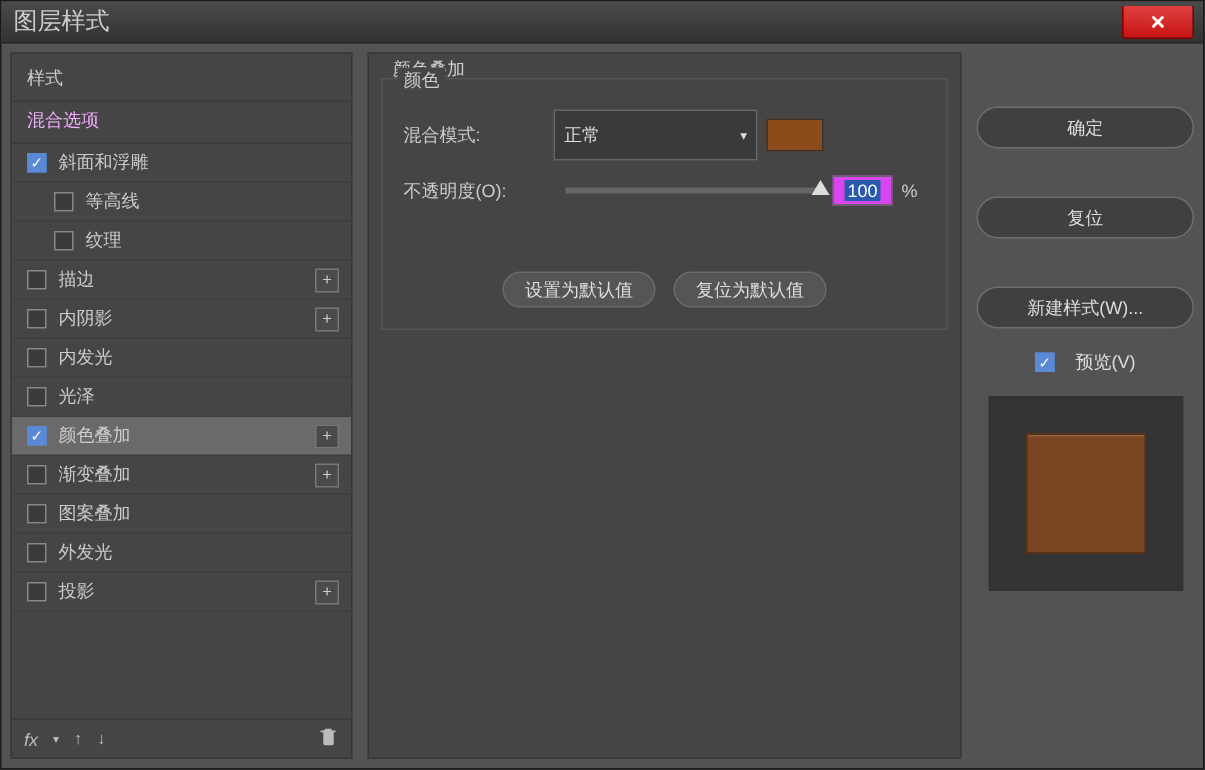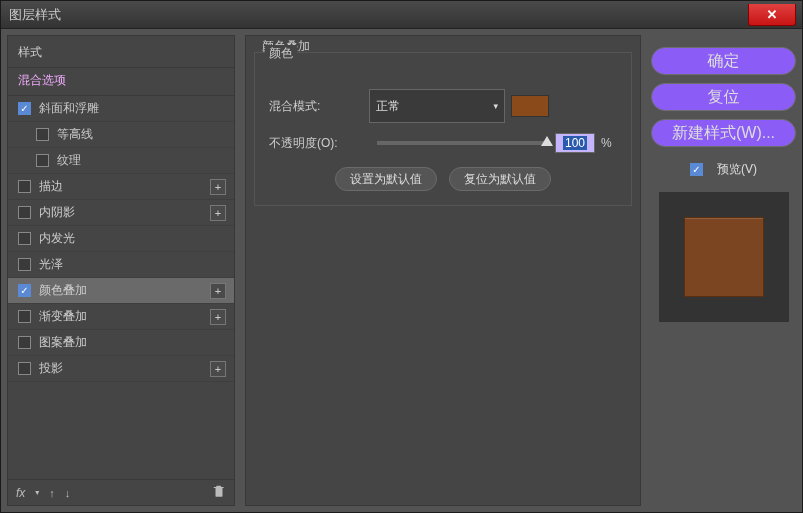--- a/index.html
+++ b/index.html
@@ -1,53 +1,53 @@
 <!DOCTYPE html>
 <html><head>
 <meta charset="utf-8">
 <style>
   * { box-sizing: border-box; margin: 0; padding: 0; font-family: "Microsoft YaHei", sans-serif; }
   body { background: #000; width: 803px; height: 513px; overflow: hidden; }
   .window { width: 803px; height: 513px; background: #535353; border: 1px solid #1a1a1a; position: relative; }
   .titlebar { height: 28px; background: linear-gradient(#4a4a4a,#333); display: flex; align-items: center; border-bottom: 1px solid #222; }
-  .titlebar-title { color: #ccc; font-size: 13px; padding-left: 8px; }
+  .titlebar-title { color: #ccc; font-size: 16px; padding-left: 8px; }
   .close-btn { margin-left: auto; width: 48px; height: 22px; background: linear-gradient(#e04040,#c81414); color: #fff; display:flex; align-items:center; justify-content:center; border:1px solid #8a0000; border-top:none; border-radius:0 0 3px 3px; margin-right:6px; font-size:13px; font-weight:bold; cursor:pointer; }
   .body { position:absolute; top:34px; left:6px; right:6px; bottom:6px; display:flex; gap:10px; }
   .left-panel { width:228px; background:#454545; border:1px solid #383838; display:flex; flex-direction:column; }
   .lp-header { color:#ccc; font-size:12px; padding:8px 10px 6px; }
   .lp-sub { color:#f0abfc; font-size:12px; padding:4px 10px 6px; border-top:1px solid #3a3a3a; border-bottom:1px solid #3a3a3a; cursor:pointer; }
   .lp-list { flex:1; overflow:auto; }
   .lp-item { display:flex; align-items:center; height:26px; padding:0 8px 0 10px; font-size:12px; color:#ccc; border-bottom:1px solid #3e3e3e; cursor:pointer; }
   .lp-item.sub { padding-left:28px; }
   .lp-item.selected { background:#6a6a6a; }
   .chk { width:13px; height:13px; border:1px solid #888; background:#3a3a3a; margin-right:8px; display:flex; align-items:center; justify-content:center; font-size:10px; color:#fff; }
   .chk.on { background:#5a8ad6; border-color:#5a8ad6; }
   .plus { margin-left:auto; width:16px; height:16px; border:1px solid #777; display:flex; align-items:center; justify-content:center; font-size:11px; color:#ccc; background:#4a4a4a; }
   .lp-footer { height:26px; border-top:1px solid #3a3a3a; display:flex; align-items:center; padding:0 8px; gap:10px; color:#bbb; font-size:12px; }
   .lp-footer .spacer { flex:1; }
   .fico { cursor:pointer; font-style:italic;text-align:right; }
   .arrow { cursor:pointer; font-size:11px; }
   .trash { cursor:pointer; }
   .center-panel { flex:1; background:#454545; border:1px solid #383838; position:relative; }
   .group-title { position:absolute; top:2px; left:16px; font-size:12px; color:#ccc; }
-  .group-box { position:absolute; top:16px; left:8px; right:8px; border:1px solid #555; padding:26px 14px 14px; }
+  .group-box { position:absolute; top:16px; left:8px; right:8px; border:1px solid #555; padding:10px 14px 14px; }
   .gb-title { position:absolute; top:-8px; left:10px; background:#454545; padding:0 4px; font-size:12px; color:#ccc; }
   .row { display:flex; align-items:center; margin:10px 0; font-size:12px; color:#ccc; }
   .row-label { width:100px; text-align:left; padding-right:6px; }
   .select { width:136px; height:34px; background:#3a3a3a; border:1px solid #666; color:#ddd; font-size:12px; padding:0 6px; display:flex; align-items:center; justify-content:space-between; cursor:pointer; }
   .swatch { width:38px; height:22px; background:#8a4a1a; border:1px solid #333; margin-left:6px; cursor:pointer; }
   .slider { flex:1; height:4px; background:#666; position:relative; margin:0 8px; max-width:170px; }
   .slider-thumb { position:absolute; right:-6px; top:-5px; width:0; height:0; border-left:6px solid transparent; border-right:6px solid transparent; border-bottom:10px solid #ddd; cursor:pointer; }
-  .numfield { width:40px; height:20px; background:#c4b5fd; border:1px solid #666; color:#fff; font-size:12px; text-align:right; display:flex; align-items:center; justify-content:center; }
+  .numfield { width:40px; height:20px; background:#d946ef; border:1px solid #666; color:#fff; font-size:12px; text-align:right; display:flex; align-items:center; justify-content:center; }
   .numfield span { background:#2a5aad; padding:0 2px; }
   .pct { margin-left:6px; }
   .btn-row { display:flex; gap:12px; justify-content:center; margin-top:14px; }
-  .pbtn { height:24px; padding:0 14px; background:#555; border:1px solid #6a6a6a; border-radius:12px; color:#ddd; font-size:12px; display:flex; align-items:center; cursor:pointer; }
+  .pbtn { height:24px; padding:0 14px; background:#555; border:1px solid #6a6a6a; border-radius:12px; color:#ddd; font-size:12px; display:flex; align-items:center; cursor:pointer;margin-top:30px; }
   .right-panel { width:145px; display:flex; flex-direction:column; gap:8px; padding-top:12px; }
-  .rbtn { height:28px; border:1px solid #6e6e6e; border-radius:14px; background:#8b5cf6; color:#ddd; font-size:16px; display:flex; align-items:center; justify-content:center; cursor:pointer; }
+  .rbtn { height:28px; border:1px solid #6e6e6e; border-radius:14px; background:#404040; color:#ddd; font-size:12px; display:flex; align-items:center; justify-content:center; cursor:pointer;margin-top:24px; }
   .preview-row { display:flex; align-items:center; justify-content:center; gap:6px; color:#ddd; font-size:12px; margin-top:6px; }
   .preview-box { width:130px; height:130px; background:#333; margin:6px auto 0; display:flex; align-items:center; justify-content:center; }
   .preview-inner { width:80px; height:80px; background:#7a4520; border:1px solid #5a2f10; box-shadow: inset 0 1px 0 rgba(255,255,255,.15); }
   svg.trash-ico { width:14px; height:14px; fill:#bbb; }
 </style>
 </head>
 <body>
 
 <div class="window">
   <div class="titlebar">
@@ -97,20 +97,24 @@
             <div class="plus">+</div>
           </div>
           <div class="lp-item">
             <div class="chk"></div>
             <span>渐变叠加</span>
             <div class="plus">+</div>
           </div>
           <div class="lp-item">
             <div class="chk"></div>
             <span>图案叠加</span>
+          </div>
+          <div class="lp-item">
+            <div class="chk"></div>
+            <span>外发光</span>
           </div>
           <div class="lp-item">
             <div class="chk"></div>
             <span>投影</span>
             <div class="plus">+</div>
           </div>
         </div>
       <div class="lp-footer">
         <span class="fico">fx</span>
         <span style="font-size:8px;cursor:pointer;">▾</span>

